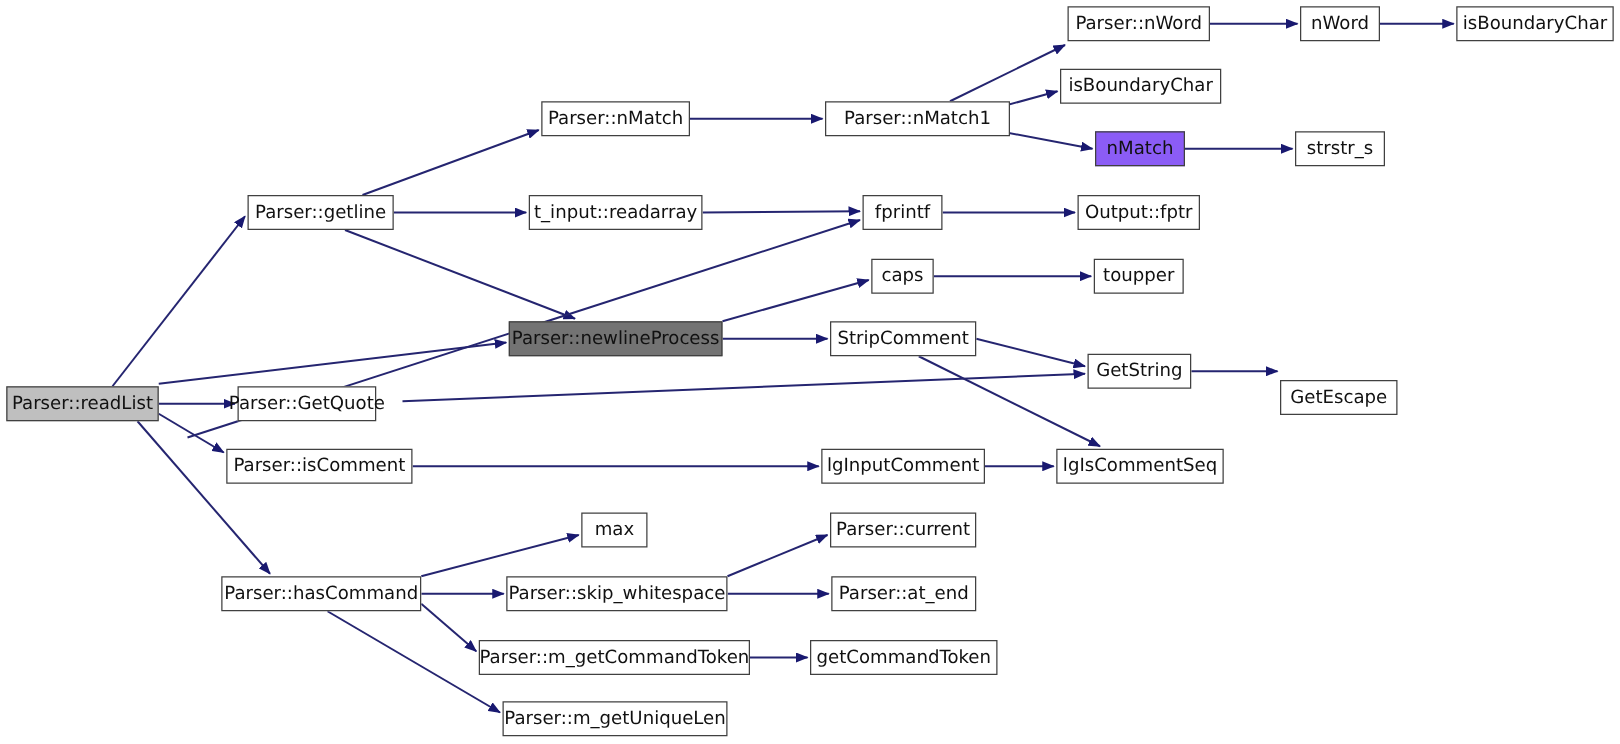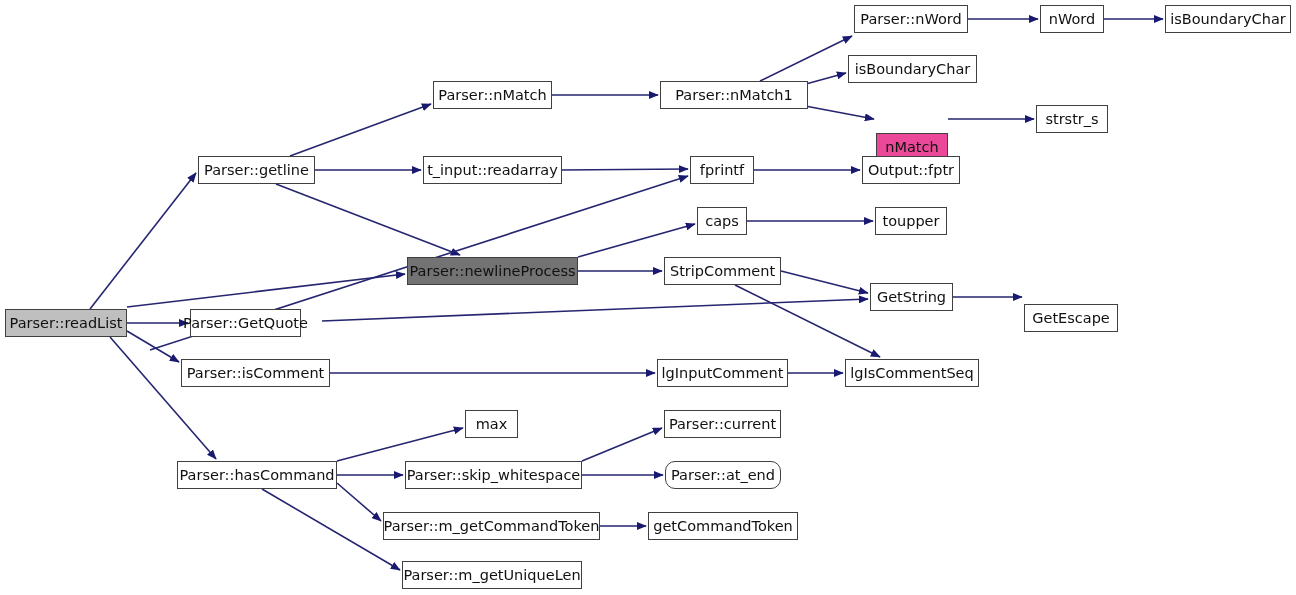--- a/index.html
+++ b/index.html
@@ -107,33 +107,33 @@
       </div>
       <div class="node" style="left: 664px; top: 257px; width: 117px; height: 28px; background: rgb(255, 255, 255); border-color: rgb(64, 64, 64); color: rgb(17, 17, 17);">
         <span class="lbl">StripComment</span>
       </div>
       <div class="node" style="left: 657px; top: 359px; width: 131px; height: 28px; background: rgb(255, 255, 255); border-color: rgb(64, 64, 64); color: rgb(17, 17, 17);">
         <span class="lbl">lgInputComment</span>
       </div>
       <div class="node" style="left: 664px; top: 410px; width: 117px; height: 28px; background: rgb(255, 255, 255); border-color: rgb(64, 64, 64); color: rgb(17, 17, 17);">
         <span class="lbl">Parser::current</span>
       </div>
-      <div class="node" style="left: 665px; top: 461px; width: 116px; height: 28px; background: rgb(255, 255, 255); border-color: rgb(64, 64, 64); color: rgb(17, 17, 17); border-radius: 10px;">
+      <div class="node" style="left: 665px; top: 461px; width: 116px; height: 28px; background: rgb(255, 255, 255); border-color: rgb(64, 64, 64); color: rgb(17, 17, 17);">
         <span class="lbl">Parser::at_end</span>
       </div>
       <div class="node" style="left: 648px; top: 512px; width: 150px; height: 28px; background: rgb(255, 255, 255); border-color: rgb(64, 64, 64); color: rgb(17, 17, 17);">
         <span class="lbl">getCommandToken</span>
       </div>
       <div class="node" style="left: 854px; top: 5px; width: 114px; height: 28px; background: rgb(255, 255, 255); border-color: rgb(64, 64, 64); color: rgb(17, 17, 17);">
         <span class="lbl">Parser::nWord</span>
       </div>
       <div class="node" style="left: 848px; top: 55px; width: 129px; height: 28px; background: rgb(255, 255, 255); border-color: rgb(64, 64, 64); color: rgb(17, 17, 17);">
         <span class="lbl">isBoundaryChar</span>
       </div>
-      <div class="node" style="left: 876px; top: 105px; width: 72px; height: 28px; background: #ec4899; border-color: rgb(64, 64, 64); color: rgb(17, 17, 17); margin-top: 28px;">
+      <div class="node" style="left: 876px; top: 105px; width: 72px; height: 28px; background: #8b5cf6; border-color: rgb(64, 64, 64); color: rgb(17, 17, 17);">
         <span class="lbl">nMatch</span>
       </div>
       <div class="node" style="left: 862px; top: 156px; width: 98px; height: 28px; background: rgb(255, 255, 255); border-color: rgb(64, 64, 64); color: rgb(17, 17, 17);">
         <span class="lbl">Output::fptr</span>
       </div>
       <div class="node" style="left: 875px; top: 207px; width: 72px; height: 28px; background: rgb(255, 255, 255); border-color: rgb(64, 64, 64); color: rgb(17, 17, 17);">
         <span class="lbl">toupper</span>
       </div>
       <div class="node" style="left: 870px; top: 283px; width: 83px; height: 28px; background: rgb(255, 255, 255); border-color: rgb(64, 64, 64); color: rgb(17, 17, 17);">
         <span class="lbl">GetString</span>

